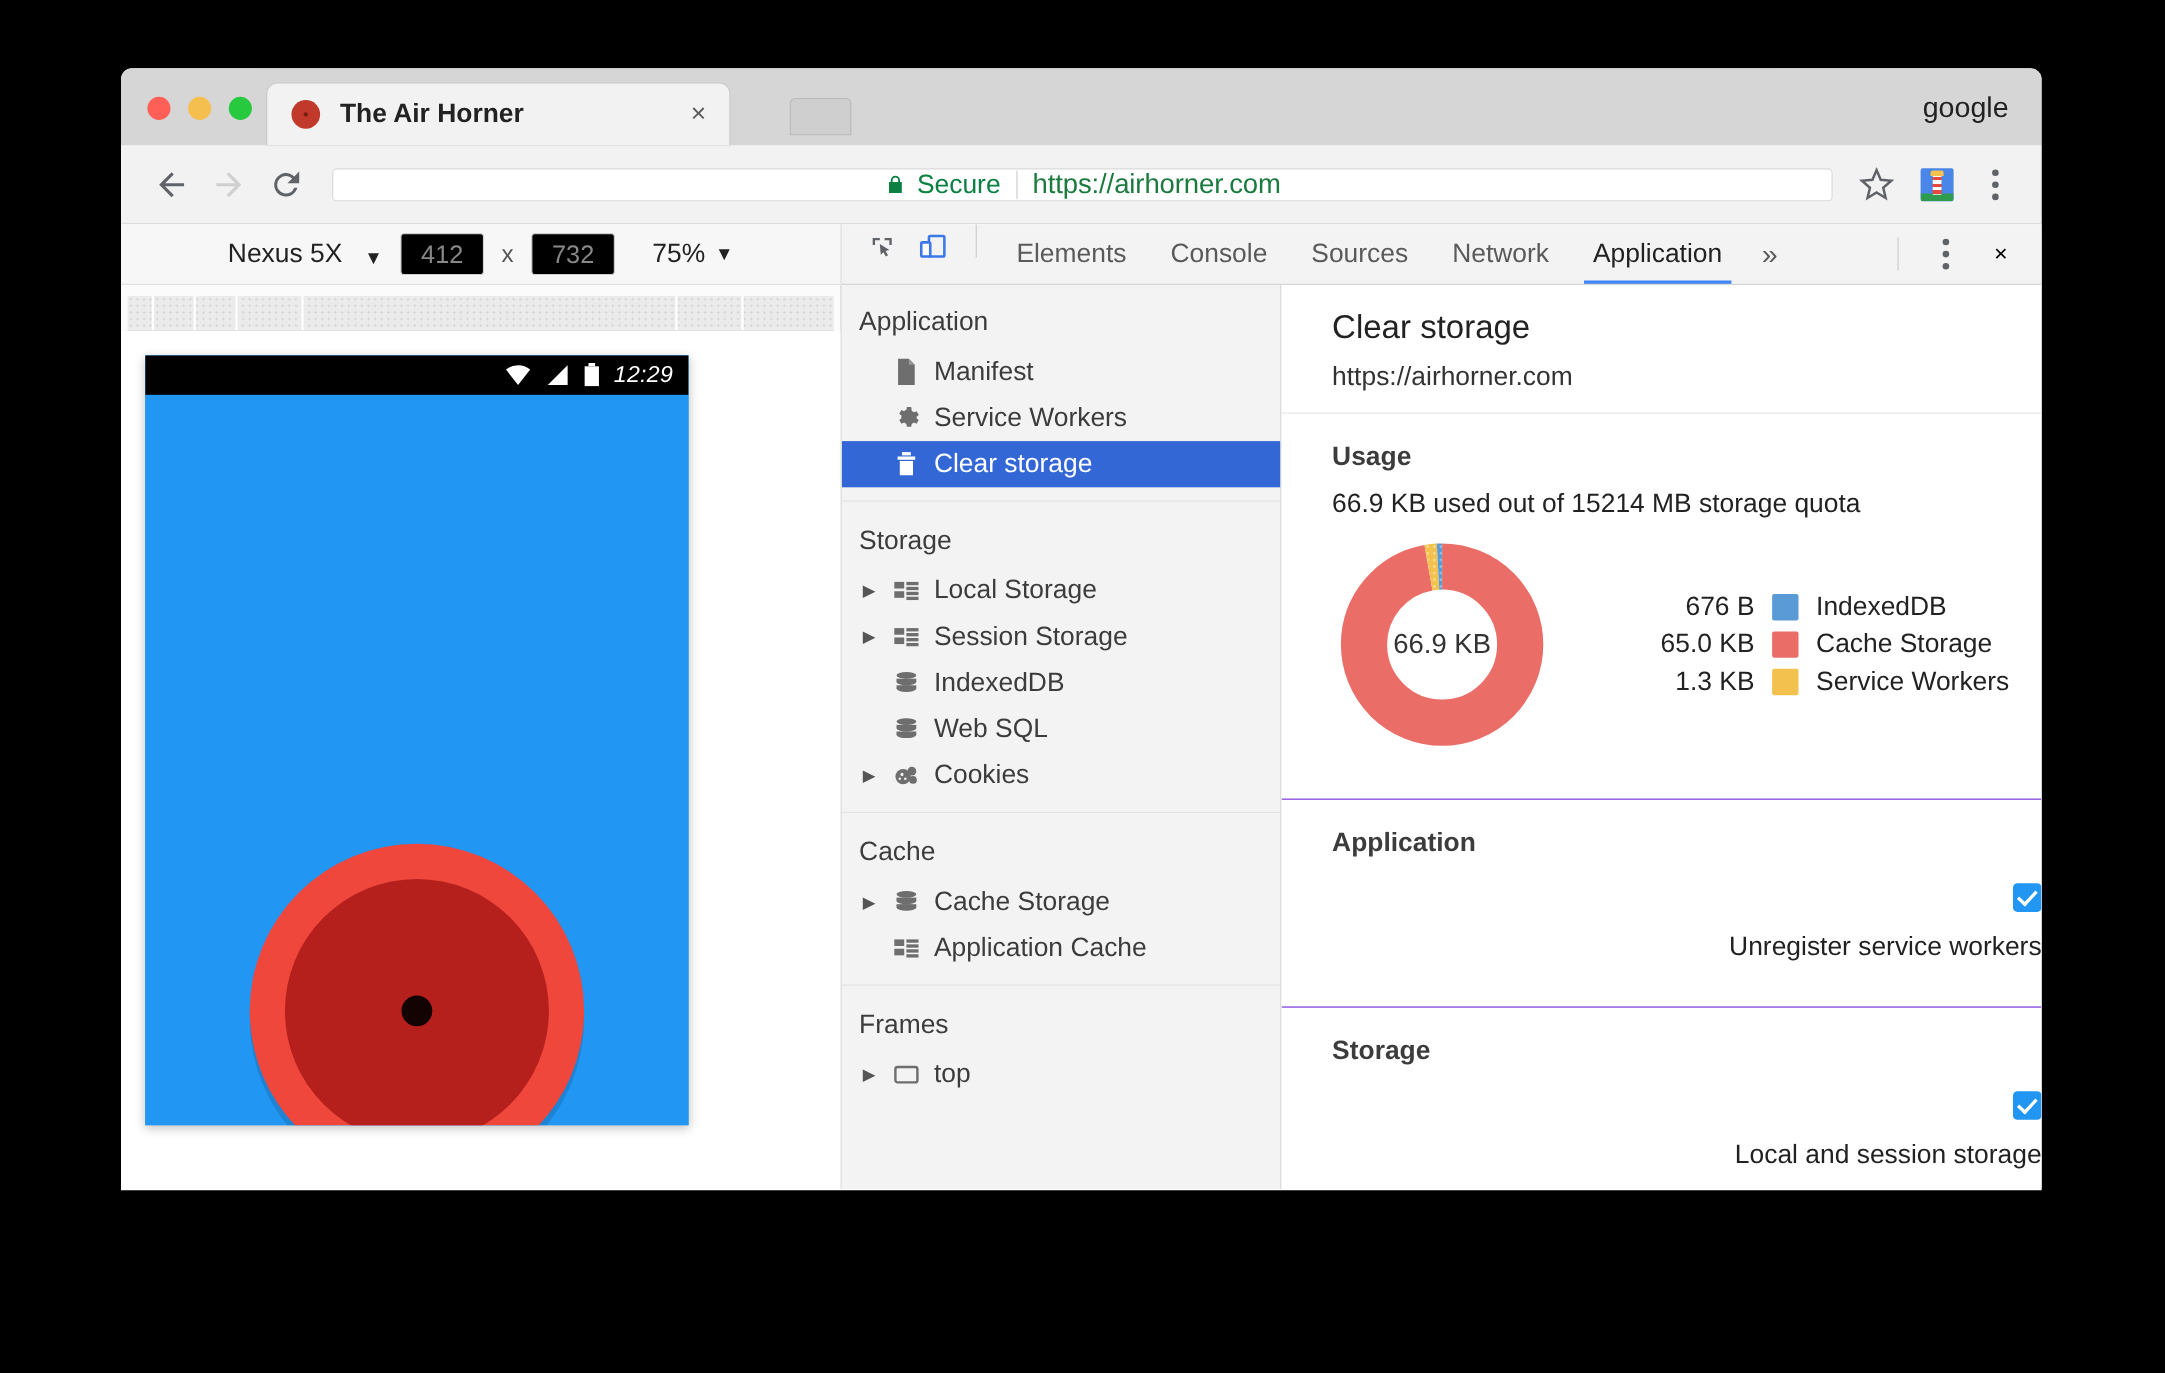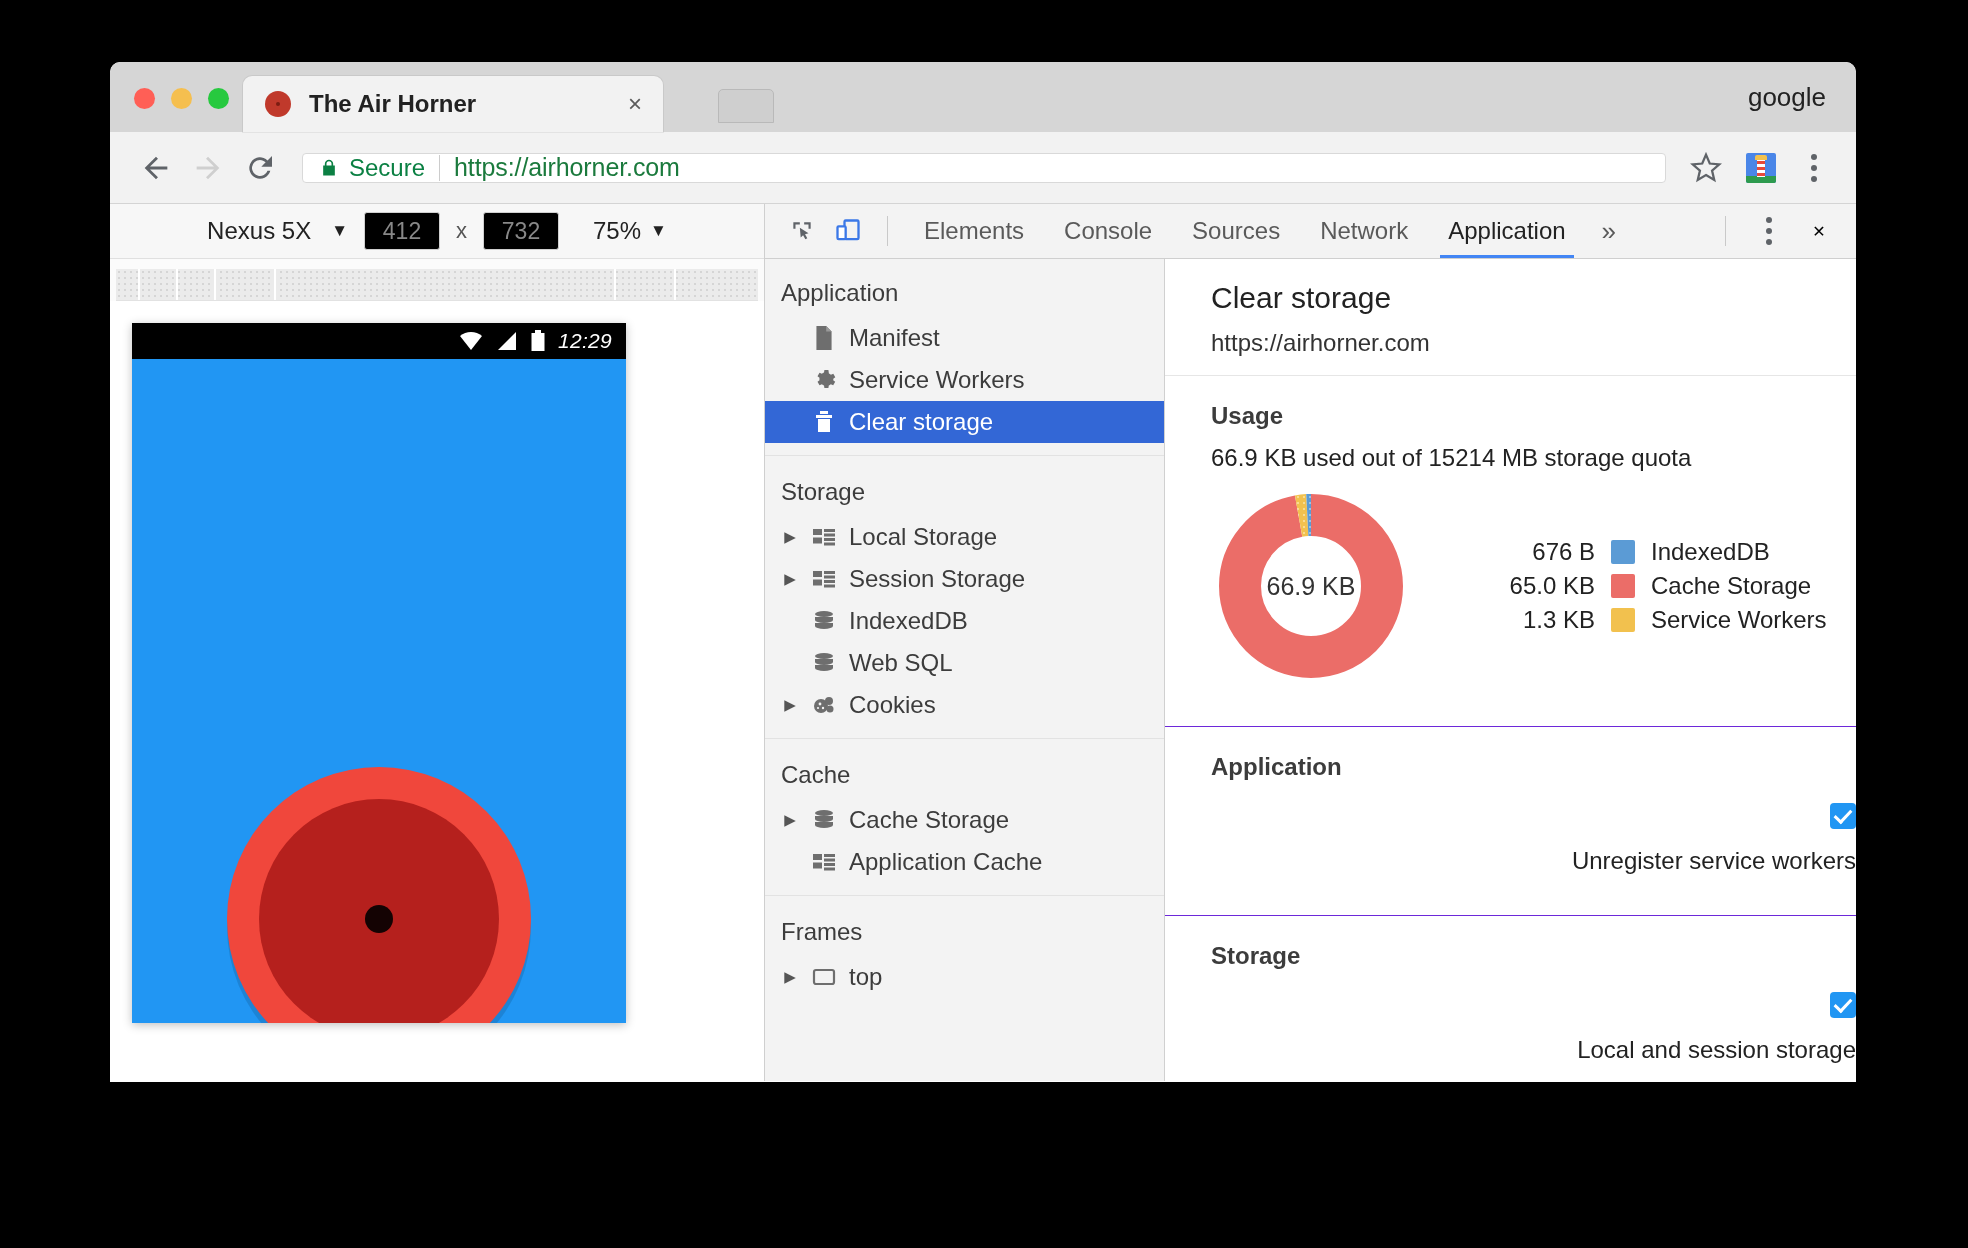--- a/index.html
+++ b/index.html
@@ -91,20 +91,21 @@
     display:flex; align-items:center; justify-content:center;
   }
   .navbtn svg { display:block; }
   .omnibox {
     flex: 1; height: 30px; margin: 0 14px;
     background: #fff;
     border: 1px solid #d9d9d9;
     border-radius: 4px;
     display: flex; align-items: center;
     padding: 0 16px;
+    justify-content: center;
   }
   .lock-icon { flex:none; margin-right: 10px; display:flex; align-items:center; }
   .secure-label { font-size: 24px; color: #0b8043; margin-right: 14px; }
   .omni-sep { width:1px; height:26px; background:#ccc; margin-right:14px; flex:none; }
   .omni-url { font-size: 25px; color: #1b7a3d; letter-spacing:-0.1px; }
   .star-btn { width: 44px; height: 44px; flex:none; display:flex; align-items:center; justify-content:center; }
   .ext-icon {
     width: 30px; height: 30px; flex:none; margin: 0 14px;
     background: linear-gradient(#4a86e8,#4a86e8);
     position: relative; border-radius: 2px; overflow:hidden;
@@ -128,21 +129,21 @@
     display:flex; flex-direction:column;
     position: relative;
   }
   .device-toolbar {
     height: 55px; flex:none;
     background: #f7f7f7;
     border-bottom: 1px solid #e0e0e0;
     display:flex; align-items:center; justify-content:center;
     gap: 16px;
   }
-  .dev-select { font-size: 24px; color:#222; display:flex; align-items:center; gap:20px; }
+  .dev-select { font-size: 24px; color:#222; display:flex; align-items:flex-end; gap:20px; }
   .caret { font-size: 17px; color:#222; }
   .dim-input {
     width: 76px; height: 38px;
     border: 1px solid #d0d0d0; border-radius: 3px;
     background:#000000; color:#888; font-size:23px;
     display:flex; align-items:center; justify-content:center;
   }
   .dim-x { font-size: 22px; color:#555; }
   .zoom-select { font-size: 24px; color:#222; display:flex; align-items:center; gap:9px; margin-left: 18px; }
 
@@ -188,21 +189,21 @@
     display:flex; align-items:center; justify-content:center;
   }
   .horn-dot { width: 28px; height: 28px; border-radius:50%; background:#140303; }
 
   
   .devtools { flex:1; display:flex; flex-direction:column; background:#fff; min-width:0; }
   .dt-header {
     height: 55px; flex:none;
     background: #f3f3f3;
     border-bottom: 1px solid #cfcfcf;
-    display:flex; align-items:center; padding: 0 14px;
+    display:flex; padding: 0 14px;
   }
   .dt-icon-btn { width: 46px; height: 42px; display:flex; align-items:center; justify-content:center; }
   .dt-vsep { width:1px; height:30px; background:#c9c9c9; margin: 0 16px; }
   .dt-tabs { display:flex; align-items:stretch; height:100%; }
   .dt-tab {
     display:flex; align-items:center; padding: 0 20px;
     font-size: 24px; color: #5a5a5a; position:relative;
   }
   .dt-tab.active { color:#222; }
   .dt-tab.active::after {

